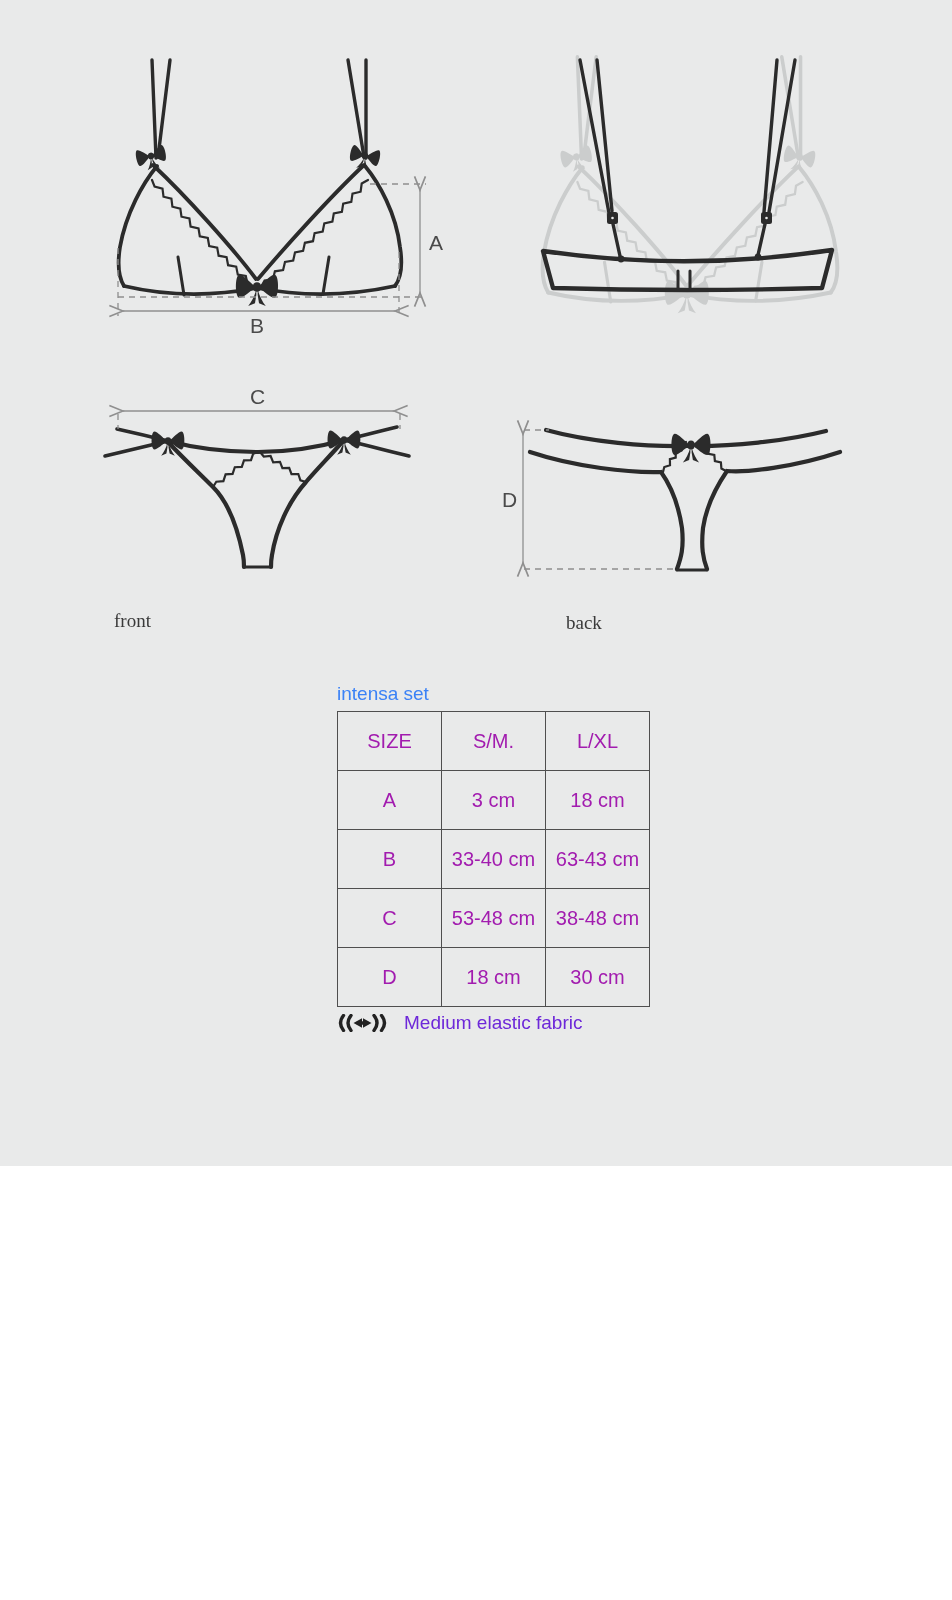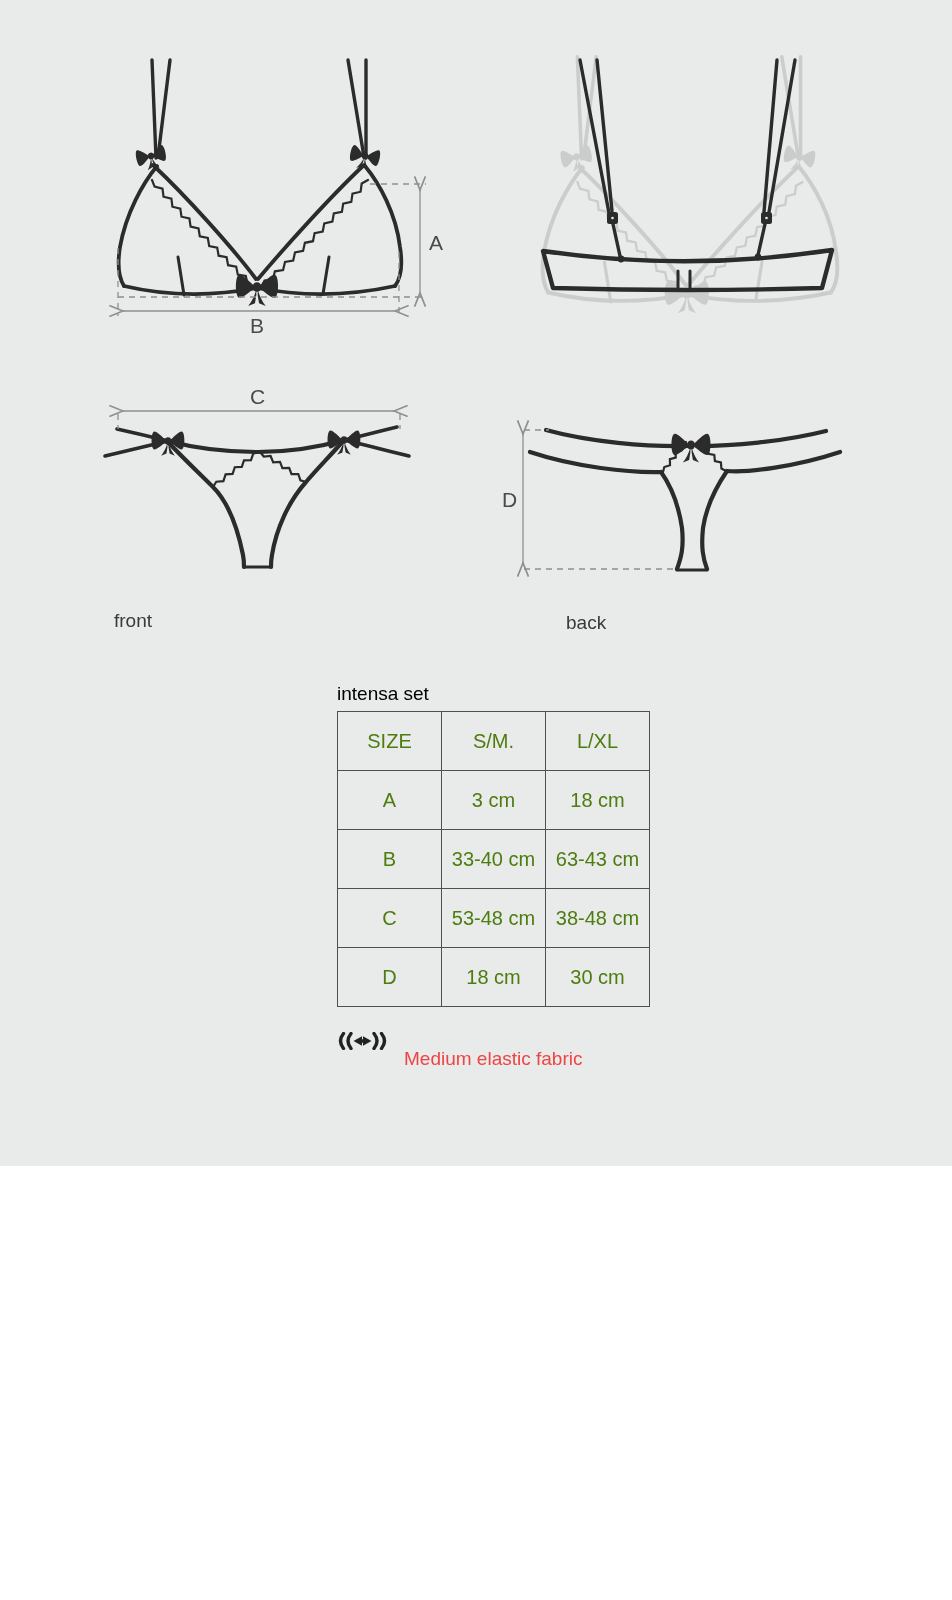--- a/index.html
+++ b/index.html
@@ -3,32 +3,32 @@
 <meta charset="utf-8">
 <style>
   html,body{margin:0;padding:0;background:#ffffff;}
   .screen{position:relative;width:952px;height:1600px;background:#ffffff;overflow:hidden;
           font-family:"Liberation Sans", sans-serif;}
   .gray-panel{position:absolute;left:0;top:0;width:952px;height:1166px;background:#e9eaea;}
   .drawing-svg{position:absolute;left:0;top:0;}
   .dark{color:#2b2b2b;}
   .ghost{color:#cbcdcd;}
   .garment path,.garment line,.garment polyline{fill:none;stroke:currentColor;stroke-linecap:round;}
-  .view-label{position:absolute;font-size:19px;color:#3a3a3a;}
+  .view-label{position:absolute;font-size:19px;color:#3a3a3a;font-family:Liberation Serif, serif;}
   .label-front{left:114px;top:610px;}
   .label-back{left:566px;top:612px;}
-  .chart-title{position:absolute;left:337px;top:683px;font-size:19px;color:#000000;}
+  .chart-title{position:absolute;left:337px;top:683px;font-size:19px;color:#3b82f6;}
   .size-table-wrap{position:absolute;left:337px;top:711px;}
   table.size-table{border-collapse:collapse;table-layout:fixed;width:310px;}
   table.size-table th,table.size-table td{
       border:1px solid #4f4f4f;height:58px;width:103px;
       font-size:20px;font-weight:normal;text-align:center;vertical-align:middle;
-      color:#4d7c0f;padding:0;}
+      color:#a21caf;padding:0;}
   .fabric-note{position:absolute;left:334px;top:1012px;display:flex;align-items:center;gap:13px;}
-  .fabric-note .note-text{font-size:19px;color:#ef4444;margin-top:36px;}
+  .fabric-note .note-text{font-size:19px;color:#6d28d9;}
   .dim-text{font-size:21px;fill:#4a4a4a;font-family:"Liberation Sans", sans-serif;}
   .dims path,.dims line{stroke:#8f8f8f;stroke-width:1.3;fill:none;}
   .dims .dashed{stroke-dasharray:6,5;}
 </style>
 </head>
 <body>
 
 <div class="screen">
   <div class="gray-panel"></div>
 

